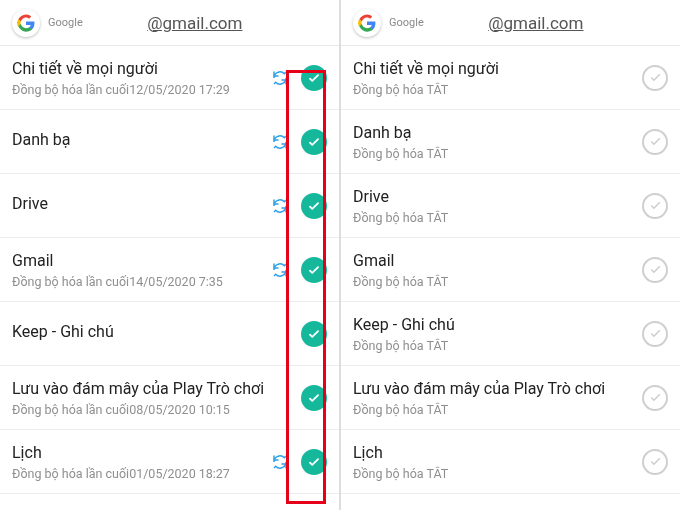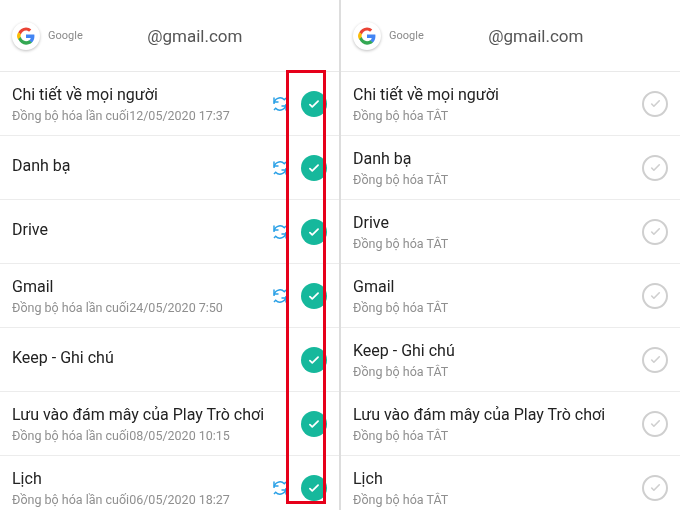--- a/index.html
+++ b/index.html
@@ -20,21 +20,21 @@
     width: 340px;
     height: 510px;
     border-right: 1px solid #ddd;
     background: #fff;
     position: relative;
   }
   .panel:last-child { border-right: none; border-left: 1px solid #ddd;}
   .header {
     display: flex;
     align-items: center;
-    height: 72px;
+    height: 46px;
     padding: 12px 12px;
     border-bottom: 1px solid #e9e9e9;
   }
   .g-logo {
     width: 28px;
     height: 28px;
     border-radius: 50%;
     background: #fff;
     box-shadow: 0 1px 3px rgba(0,0,0,0.25);
     display: flex;
@@ -47,20 +47,21 @@
     color: #8a8a8a;
     margin-left: 8px;
     flex-shrink: 0;
   }
   .email {
     flex: 1;
     text-align: center;
     font-size: 17px;
     color: #555;
     padding-right: 20px;
+    text-decoration: underline;
   }
   .list {
     display: flex;
     flex-direction: column;
   }
   .row {
     display: flex;
     align-items: center;
     padding: 10px 12px 10px 12px;
     border-bottom: 1px solid #ececec;
@@ -138,21 +139,21 @@
       </div>
       <span class="g-label">Google</span>
       <span class="email">@gmail.com</span>
     </div>
 
     <div class="list">
 
       <div class="row">
         <div class="row-text">
           <div class="row-title">Chi tiết về mọi người</div>
-          <div class="row-sub">Đồng bộ hóa lần cuối12/05/2020 17:37</div>
+          <div class="row-sub">Đồng bộ hóa lần cuối12/05/2020 17:29</div>
         </div>
         <span class="sync-icon">
           <svg width="16" height="16" viewBox="0 0 24 24" fill="none" stroke="#2aa0e6" stroke-width="2.2">
               <path d="M21 12a9 9 0 0 1-15.5 6.3L3 21M3 12a9 9 0 0 1 15.5-6.3L21 3"></path>
               <path d="M3 3v6h6M21 21v-6h-6" stroke-linecap="round"></path>
             </svg>
         </span>
         <span class="toggle on">
           <svg width="14" height="14" viewBox="0 0 24 24" fill="none" stroke="#fff" stroke-width="3">
               <path d="M5 13l4 4L19 7" stroke-linecap="round" stroke-linejoin="round"></path>
@@ -190,21 +191,21 @@
         <span class="toggle on">
           <svg width="14" height="14" viewBox="0 0 24 24" fill="none" stroke="#fff" stroke-width="3">
               <path d="M5 13l4 4L19 7" stroke-linecap="round" stroke-linejoin="round"></path>
             </svg>
         </span>
       </div>
 
       <div class="row">
         <div class="row-text">
           <div class="row-title">Gmail</div>
-          <div class="row-sub">Đồng bộ hóa lần cuối24/05/2020 7:50</div>
+          <div class="row-sub">Đồng bộ hóa lần cuối14/05/2020 7:35</div>
         </div>
         <span class="sync-icon">
           <svg width="16" height="16" viewBox="0 0 24 24" fill="none" stroke="#2aa0e6" stroke-width="2.2">
               <path d="M21 12a9 9 0 0 1-15.5 6.3L3 21M3 12a9 9 0 0 1 15.5-6.3L21 3"></path>
               <path d="M3 3v6h6M21 21v-6h-6" stroke-linecap="round"></path>
             </svg>
         </span>
         <span class="toggle on">
           <svg width="14" height="14" viewBox="0 0 24 24" fill="none" stroke="#fff" stroke-width="3">
               <path d="M5 13l4 4L19 7" stroke-linecap="round" stroke-linejoin="round"></path>
@@ -237,21 +238,21 @@
         <span class="toggle on">
           <svg width="14" height="14" viewBox="0 0 24 24" fill="none" stroke="#fff" stroke-width="3">
               <path d="M5 13l4 4L19 7" stroke-linecap="round" stroke-linejoin="round"></path>
             </svg>
         </span>
       </div>
 
       <div class="row">
         <div class="row-text">
           <div class="row-title">Lịch</div>
-          <div class="row-sub">Đồng bộ hóa lần cuối06/05/2020 18:27</div>
+          <div class="row-sub">Đồng bộ hóa lần cuối01/05/2020 18:27</div>
         </div>
         <span class="sync-icon">
           <svg width="16" height="16" viewBox="0 0 24 24" fill="none" stroke="#2aa0e6" stroke-width="2.2">
               <path d="M21 12a9 9 0 0 1-15.5 6.3L3 21M3 12a9 9 0 0 1 15.5-6.3L21 3"></path>
               <path d="M3 3v6h6M21 21v-6h-6" stroke-linecap="round"></path>
             </svg>
         </span>
         <span class="toggle on">
           <svg width="14" height="14" viewBox="0 0 24 24" fill="none" stroke="#fff" stroke-width="3">
               <path d="M5 13l4 4L19 7" stroke-linecap="round" stroke-linejoin="round"></path>

